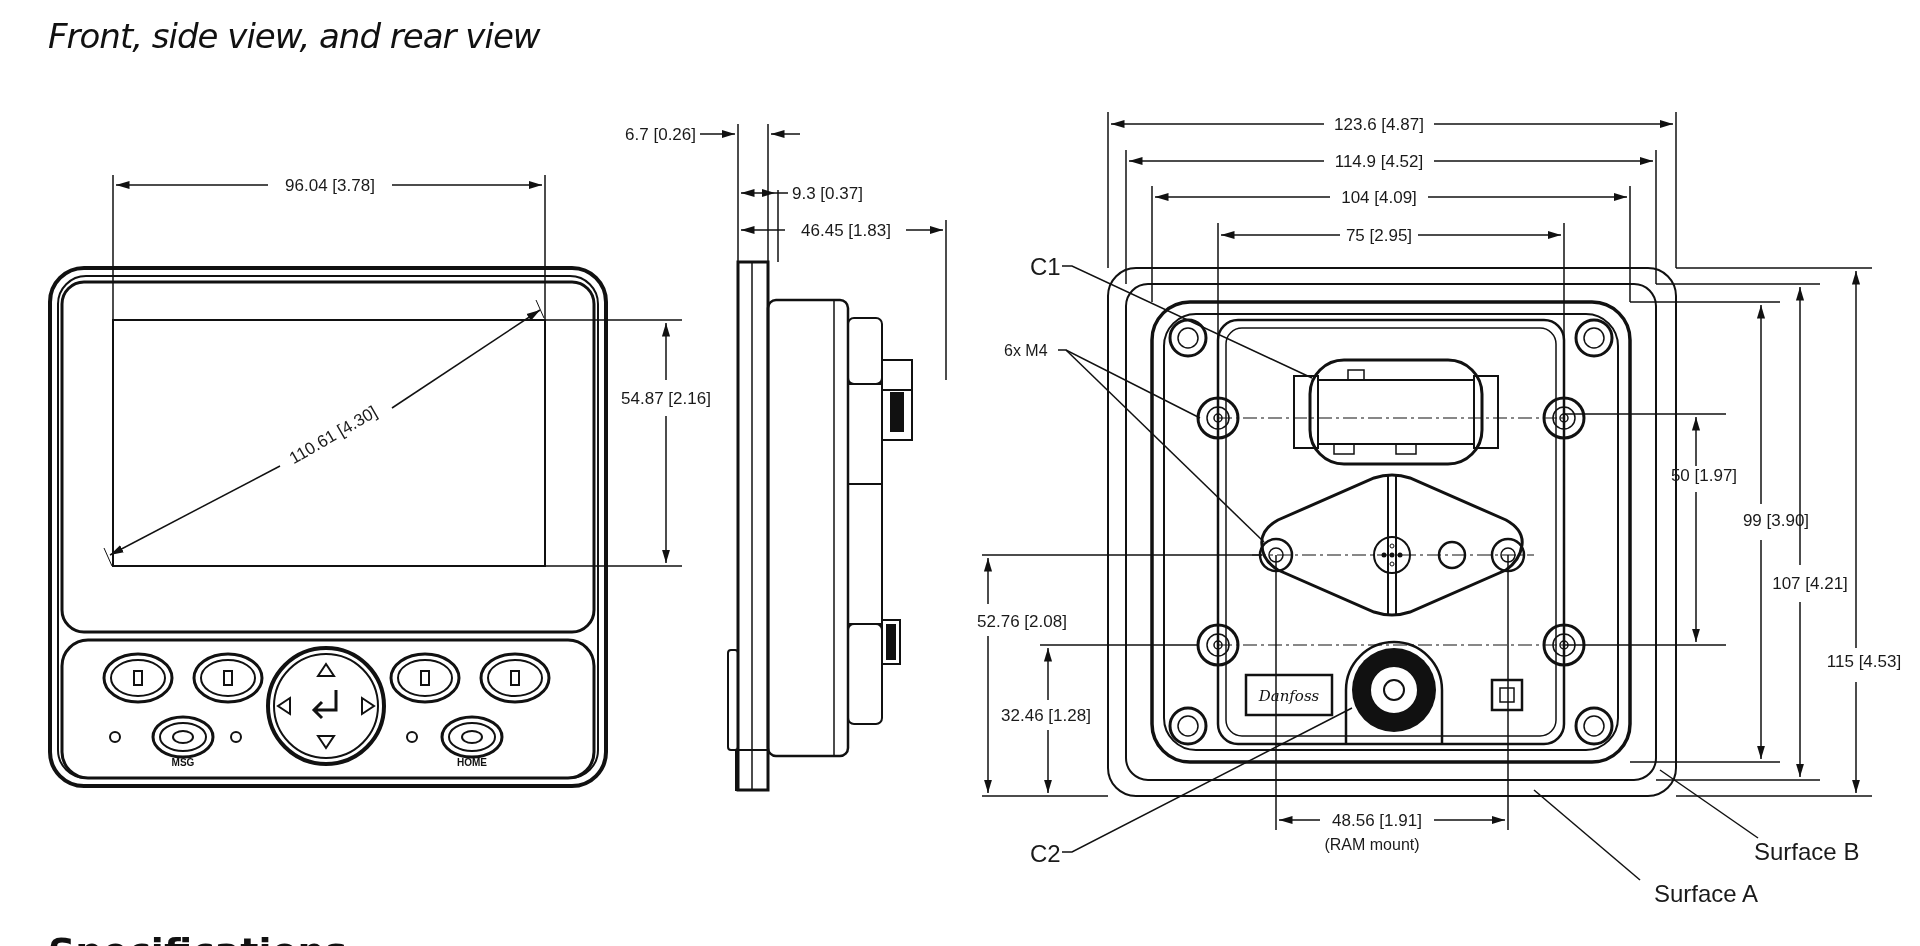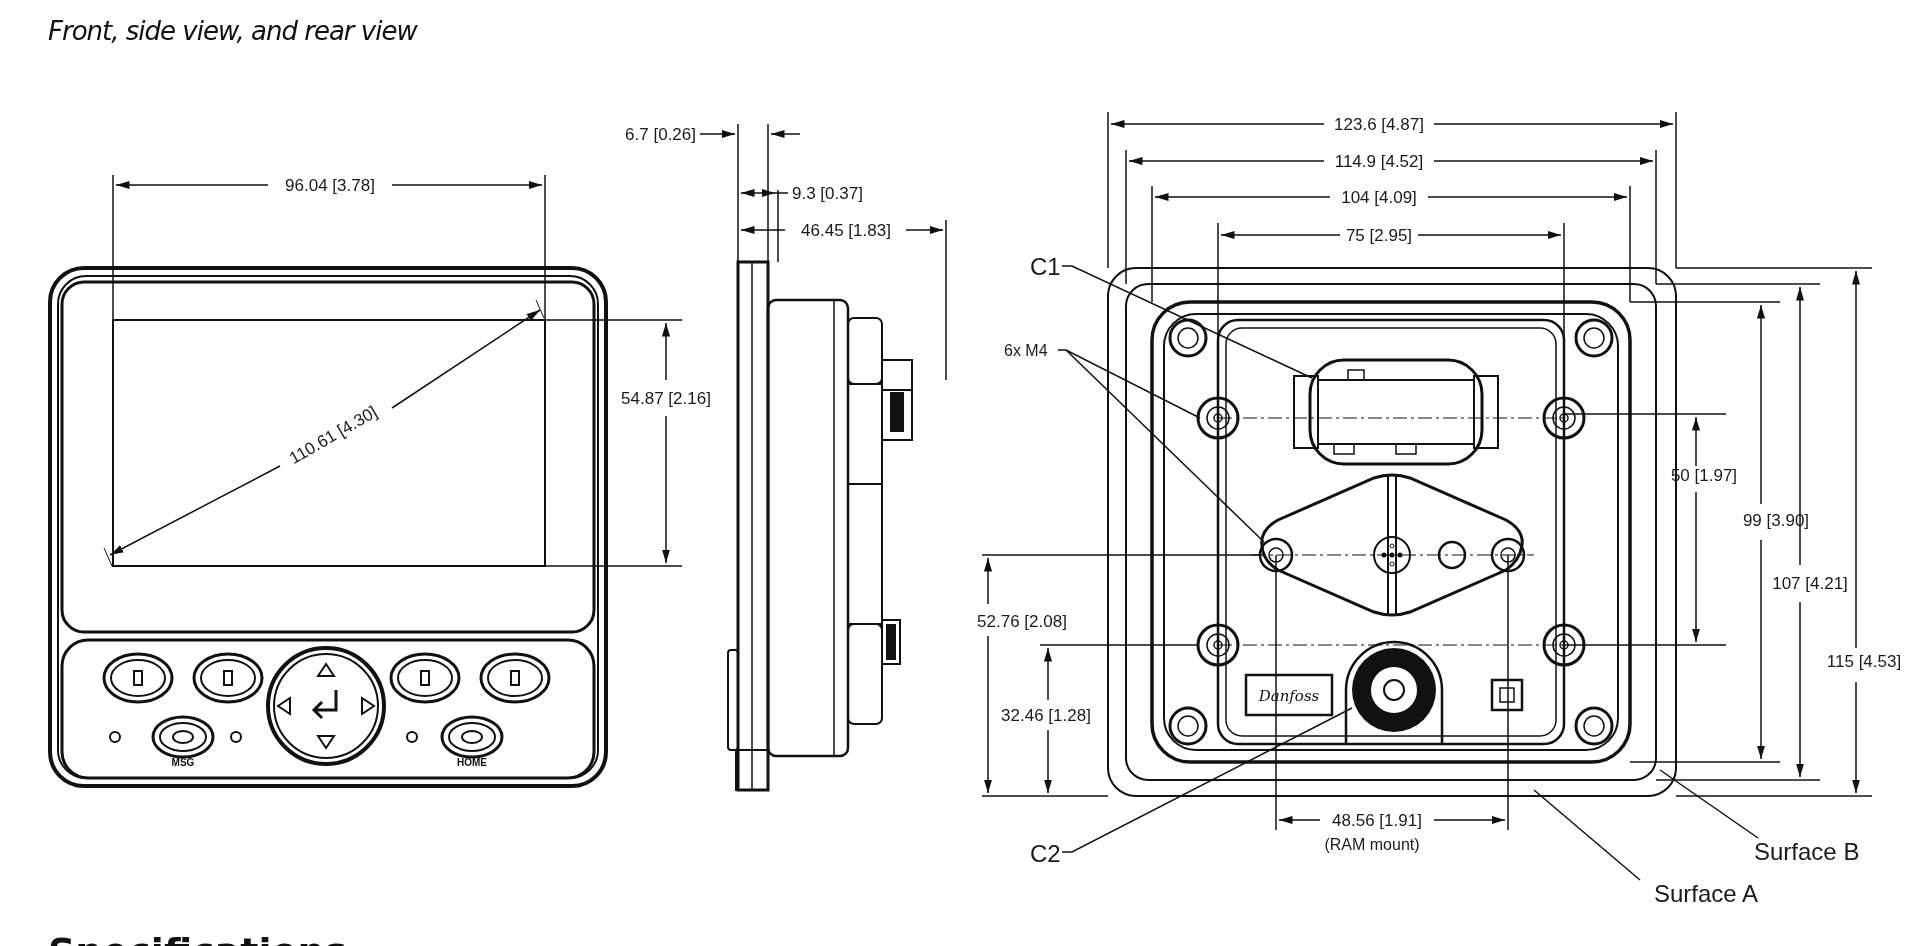--- a/index.html
+++ b/index.html
@@ -1,17 +1,17 @@
 <!DOCTYPE html>
 <html><head>
 <meta charset="utf-8">
 <style>
   html, body { margin:0; padding:0; background:#ffffff; }
   body { width:1920px; height:946px; overflow:hidden; position:relative; font-family:"Liberation Sans", sans-serif; }
-  .title { position:absolute; left:48px; top:16px; font-size:26px; font-style:italic; color:#111; font-family:"DejaVu Sans", sans-serif; font-weight:normal; letter-spacing:-1px; }
+  .title { position:absolute; left:48px; top:16px; font-size:34px; font-style:italic; color:#111; font-family:"DejaVu Sans", sans-serif; font-weight:normal; letter-spacing:-1px; }
   .next-heading { position:absolute; left:48px; top:930px; font-size:38px; font-weight:bold; color:#111; font-family:"DejaVu Sans", sans-serif; }
   svg { position:absolute; left:0; top:0; }
   .dim { font-family:"Liberation Sans", sans-serif; font-size:17px; fill:#1a1a1a; }
   .callout { font-family:"Liberation Sans", sans-serif; font-size:24px; fill:#1a1a1a; }
   .small { font-family:"Liberation Sans", sans-serif; font-size:16px; fill:#1a1a1a; }
   .ln { stroke:#111; fill:none; }
 </style>
 </head>
 <body>
 

